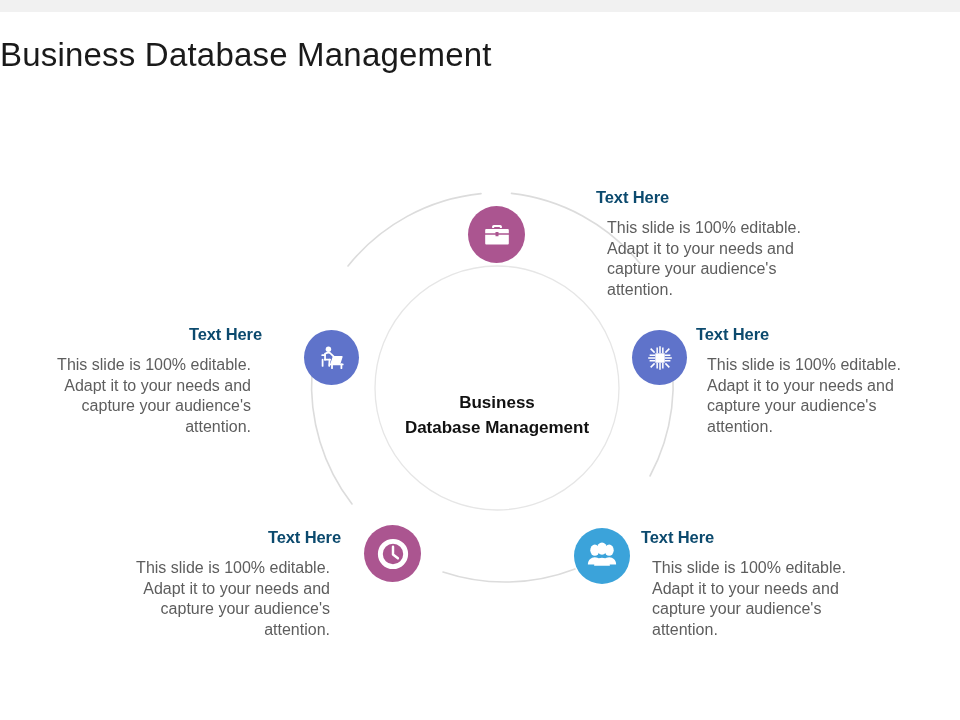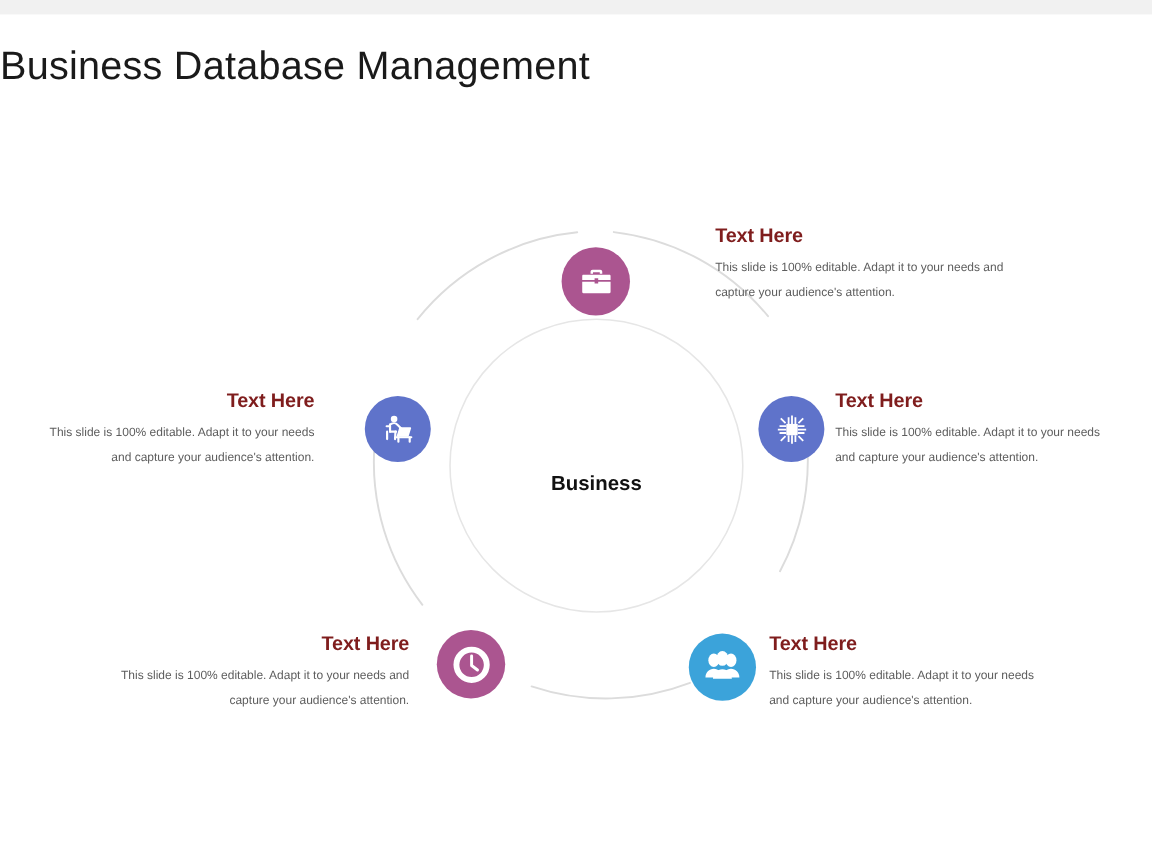--- a/index.html
+++ b/index.html
@@ -86,29 +86,29 @@
     font-weight: bold;
     color: #111111;
     line-height: 25px;
   }
 
   
   .block { position: absolute; }
   .block .heading {
     font-size: 16.5px;
     font-weight: bold;
-    color: #7f1d1d;
+    color: #0c4a6e;
     margin: 0 0 7px 0;
     letter-spacing: -0.1px;
   }
   .block .body {
-    font-size: 10px;
+    font-size: 16px;
     color: #5d5d5d;
     line-height: 20.5px;
-    margin: 0;
+    margin: 11px;
   }
 
   .block-tr { left: 596px; top: 188px; width: 250px; text-align: left; }
   .block-r  { left: 696px; top: 325px; width: 232px; text-align: left; }
   .block-br { left: 641px; top: 528px; width: 232px; text-align: left; }
   .block-bl { left: 96px;  top: 528px; width: 245px; text-align: right; }
   .block-l  { left: 30px;  top: 325px; width: 232px; text-align: right; }
 </style>
 </head>
 <body>
@@ -193,20 +193,21 @@
           <path d="M14.4 18.8l-0.4 6.6"></path>
           <path d="M18.4 15.6h9.2l-2.2 7.0h-9.2z" fill="#ffffff" stroke="#ffffff" stroke-width="1.4"></path>
           <path d="M14.6 23.8h13.8"></path>
           <path d="M17.0 23.8v4.0M27.0 23.8v4.0"></path>
         </svg>
       </span>
     </div>
 
     <div class="center-label">
       <div>Business</div>
+      <div>Database Management</div>
     </div>
 
   </div>
 
   <div class="block block-tr">
     <p class="heading">Text Here</p>
     <p class="body">This slide is 100% editable. Adapt it to your needs and capture your audience's attention.</p>
   </div>
 
   <div class="block block-r">

